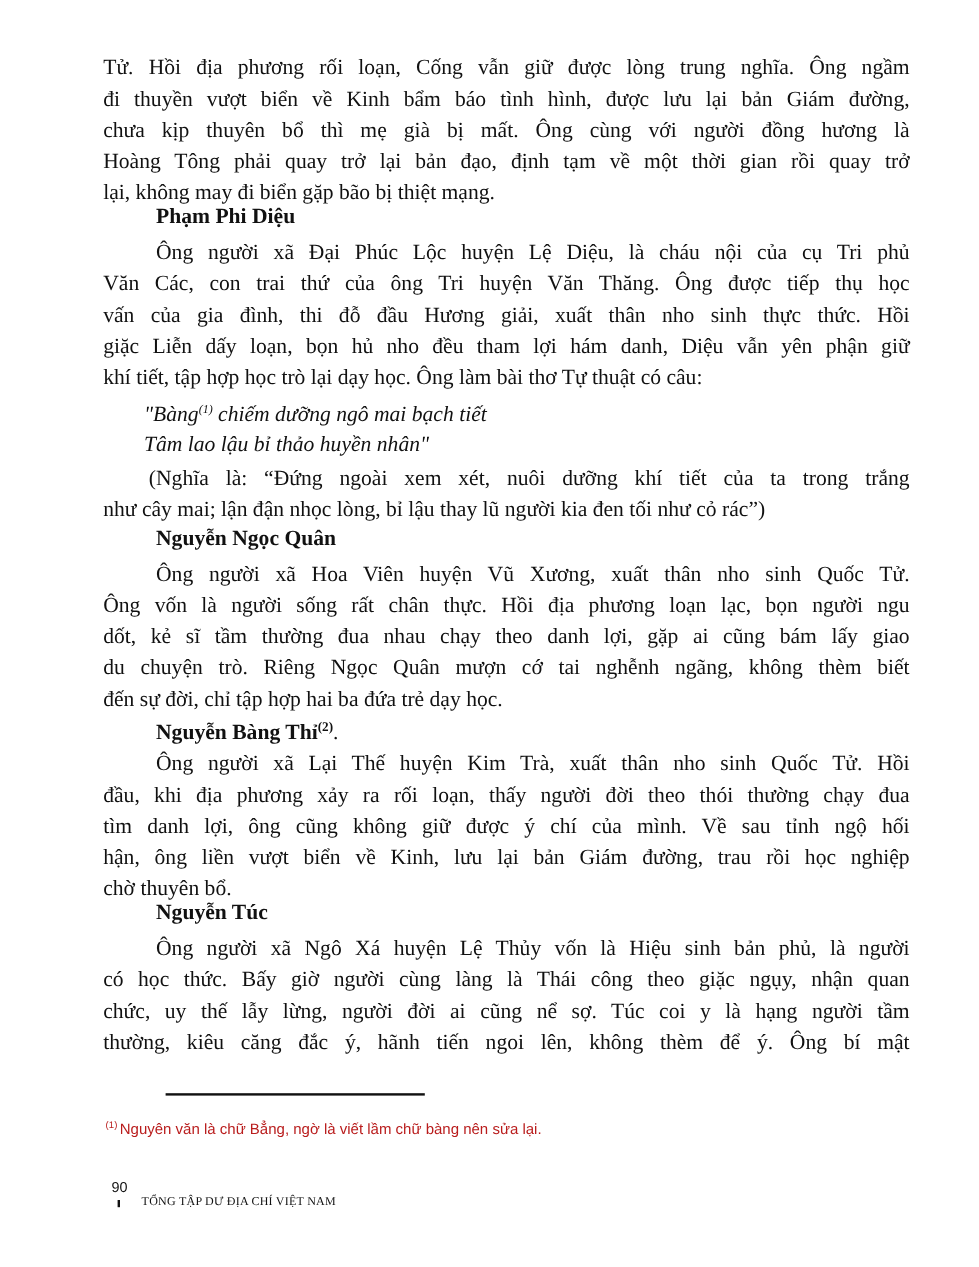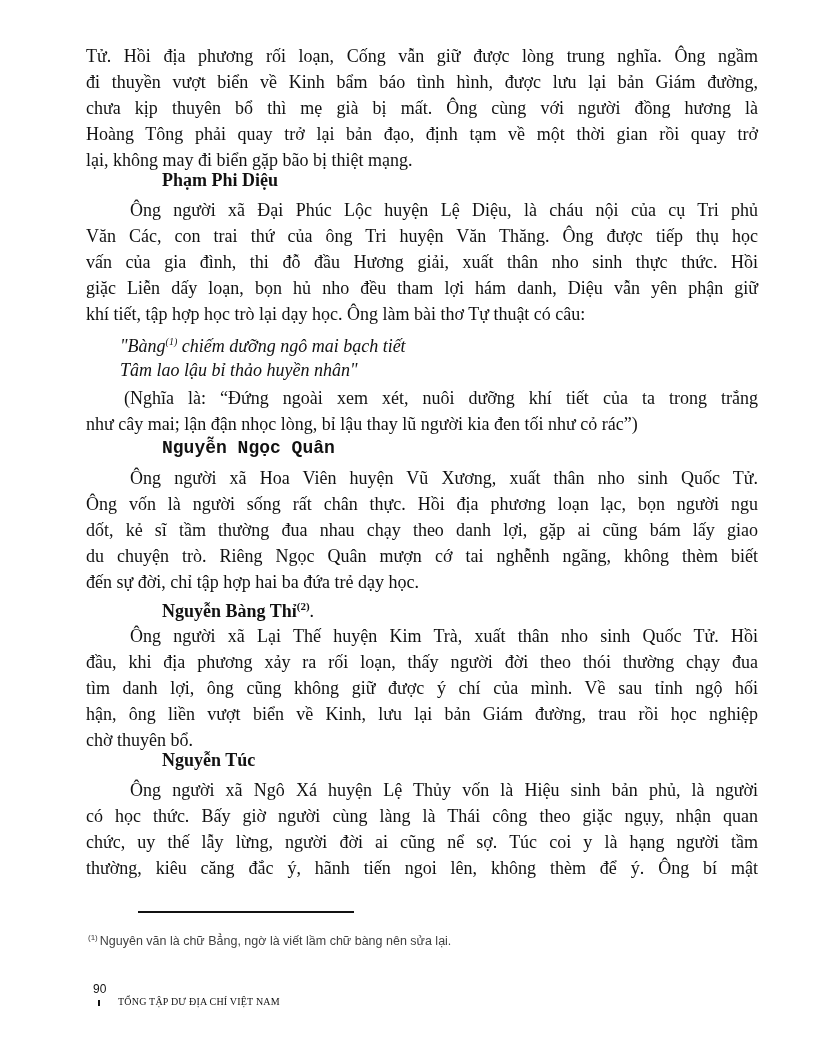--- a/index.html
+++ b/index.html
@@ -2,26 +2,26 @@
 <html><head>
   <meta charset="utf-8">
   <style>
     html, body { margin: 0; padding: 0; background: #ffffff; }
     body { width: 816px; height: 1056px; position: relative; overflow: hidden; }
     .page { position: absolute; left: 0; top: 0; width: 787px; height: 1056px; background: #fff; color: #111; }
     .text-block { position: absolute; left: 86px; width: 672px; font-family: "Liberation Serif", "DejaVu Serif", serif; font-size: 18px; }
     .line { position: absolute; left: 0; width: 672px; height: 24px; line-height: 24px; white-space: nowrap; text-align: justify; text-align-last: justify; }
     .line.last { text-align-last: left; }
     .line.indent { left: 44px; width: 628px; }
-    .heading { position: absolute; left: 44px; font-family: "Liberation Serif", serif; font-weight: bold; font-size: 18px; line-height: 24px; white-space: nowrap; margin-left: 32px; }
+    .heading { position: absolute; left: 44px; font-family: "Liberation Serif", serif; font-weight: bold; font-size: 18px; line-height: 24px; white-space: nowrap; }
     .heading sup { font-size: 11px; vertical-align: 7px; }
     .verse { position: absolute; left: 34px; font-family: "Liberation Serif", serif; font-style: italic; font-size: 18px; line-height: 24px; white-space: nowrap; }
     .verse sup { font-size: 10px; vertical-align: 7px; font-style: italic; }
     .rule { position: absolute; left: 138px; top: 911px; width: 216px; height: 2px; background: #111; }
-    .footnote { position: absolute; left: 88px; font-family: "Liberation Sans", "DejaVu Sans", sans-serif; font-size: 12.5px; line-height: 16px; white-space: nowrap; color: #404040; }
+    .footnote { position: absolute; left: 88px; font-family: "Liberation Sans", "DejaVu Sans", sans-serif; font-size: 12.5px; line-height: 16px; white-space: nowrap; color: #b91c1c; }
     .footnote sup { font-size: 8px; vertical-align: 5px; margin-right: 2px; }
     .page-number { position: absolute; left: 93px; top: 979px; font-family: "Liberation Sans", sans-serif; font-size: 12px; line-height: 20px; }
     .page-tick { position: absolute; left: 98px; top: 1000px; width: 2px; height: 6px; background: #111; }
     .running-footer { position: absolute; left: 118px; top: 996px; font-family: "Liberation Serif", serif; font-size: 10px; letter-spacing: 0.2px; line-height: 12px; white-space: nowrap; }
   </style>
 </head>
 <body>
 
 <div class="page">
 
@@ -42,21 +42,21 @@
     <div class="line last" style="top:134px;">khí tiết, tập hợp học trò lại dạy học. Ông làm bài thơ Tự thuật có câu:</div>
 
     <div class="verse" style="top:162px;"><span>"Bàng</span><sup>(1)</sup><span> chiếm dưỡng ngô mai bạch tiết</span></div>
     <div class="verse" style="top:190px;">Tâm lao lậu bỉ thảo huyền nhân"</div>
 
     <div class="line indent" style="top:218px; left:38px; width:634px;">(Nghĩa là: “Đứng ngoài xem xét, nuôi dưỡng khí tiết của ta trong trắng</div>
     <div class="line last" style="top:244px;">như cây mai; lận đận nhọc lòng, bỉ lậu thay lũ người kia đen tối như cỏ rác”)</div>
   </div>
 
   <div class="text-block" style="top:436px;">
-    <div class="heading" style="top:0px;font-family:Liberation Mono, monospace;">Nguyễn Ngọc Quân</div>
+    <div class="heading" style="top:0px;">Nguyễn Ngọc Quân</div>
     <div class="line indent" style="top:30px;">Ông người xã Hoa Viên huyện Vũ Xương, xuất thân nho sinh Quốc Tử.</div>
     <div class="line" style="top:56px;">Ông vốn là người sống rất chân thực. Hồi địa phương loạn lạc, bọn người ngu</div>
     <div class="line" style="top:82px;">dốt, kẻ sĩ tầm thường đua nhau chạy theo danh lợi, gặp ai cũng bám lấy giao</div>
     <div class="line" style="top:108px;">du chuyện trò. Riêng Ngọc Quân mượn cớ tai nghễnh ngãng, không thèm biết</div>
     <div class="line last" style="top:134px;">đến sự đời, chỉ tập hợp hai ba đứa trẻ dạy học.</div>
   </div>
 
   <div class="text-block" style="top:594px;">
     <div class="heading" style="top:0px;"><span>Nguyễn Bàng Thỉ</span><sup>(2)</sup><span style="font-weight:normal;">.</span></div>
     <div class="line indent" style="top:30px;">Ông người xã Lại Thế huyện Kim Trà, xuất thân nho sinh Quốc Tử. Hồi</div>

